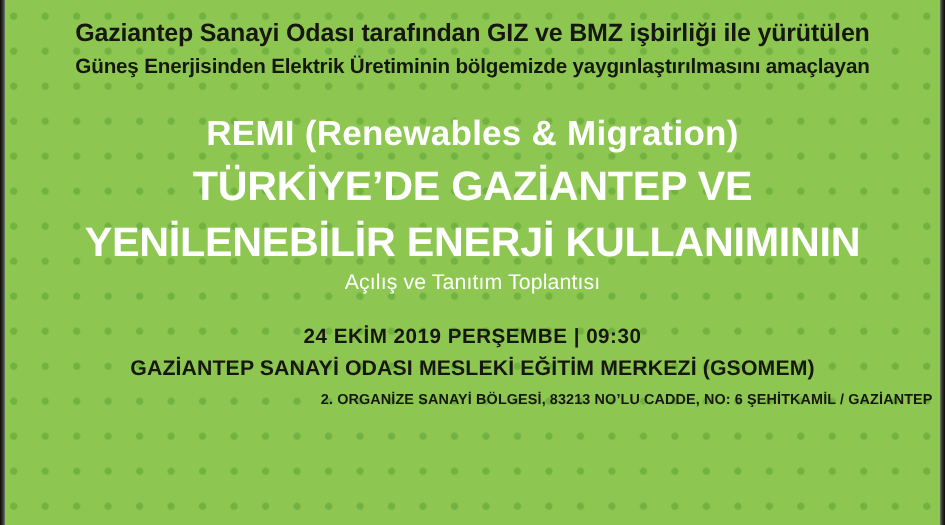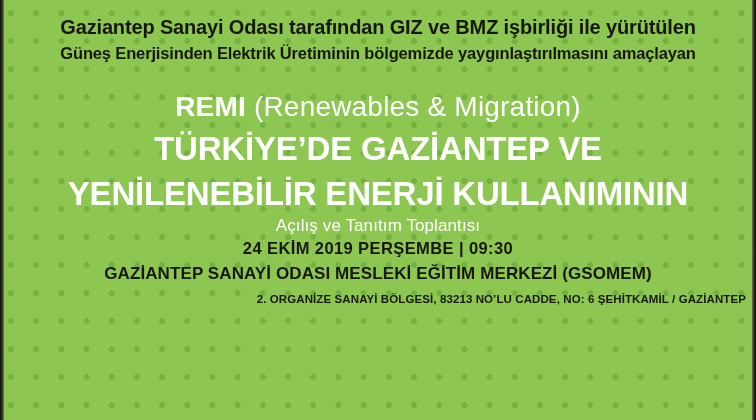--- a/index.html
+++ b/index.html
@@ -69,21 +69,21 @@
   
   .remi-line {
     margin-top: 28px;
     color: #ffffff;
     font-size: 28px;
     line-height: 32px;
     letter-spacing: 0.2px;
     white-space: nowrap;
   }
   .remi-strong { font-weight: bold; }
-  .remi-rest   { font-weight: normal; }
+  .remi-rest   { font-weight: bold; }
 
   
   .headline {
     margin-top: 6px;
     color: #ffffff;
     font-weight: bold;
     font-size: 33px;
     line-height: 39px;
     letter-spacing: -0.2px;
     white-space: nowrap;
@@ -94,20 +94,21 @@
     margin-top: 2px;
     color: #ffffff;
     font-weight: normal;
     font-size: 17px;
     line-height: 22px;
     letter-spacing: 0.1px;
   }
 
   
   .footer {
+    margin-top: 21px;
     color: #17170f;
   }
   .f-date {
     font-weight: bold;
     font-size: 16.5px;
     line-height: 22px;
     letter-spacing: 0.4px;
     white-space: nowrap;
   }
   .f-venue {

